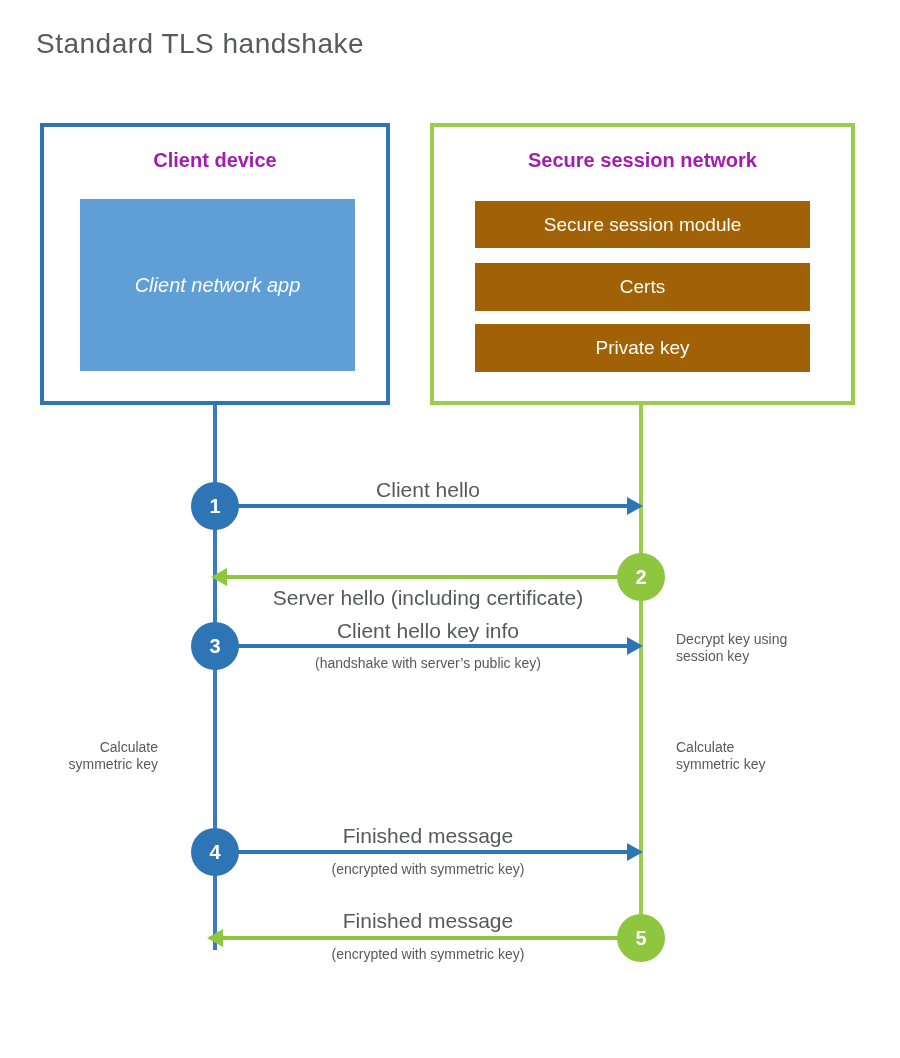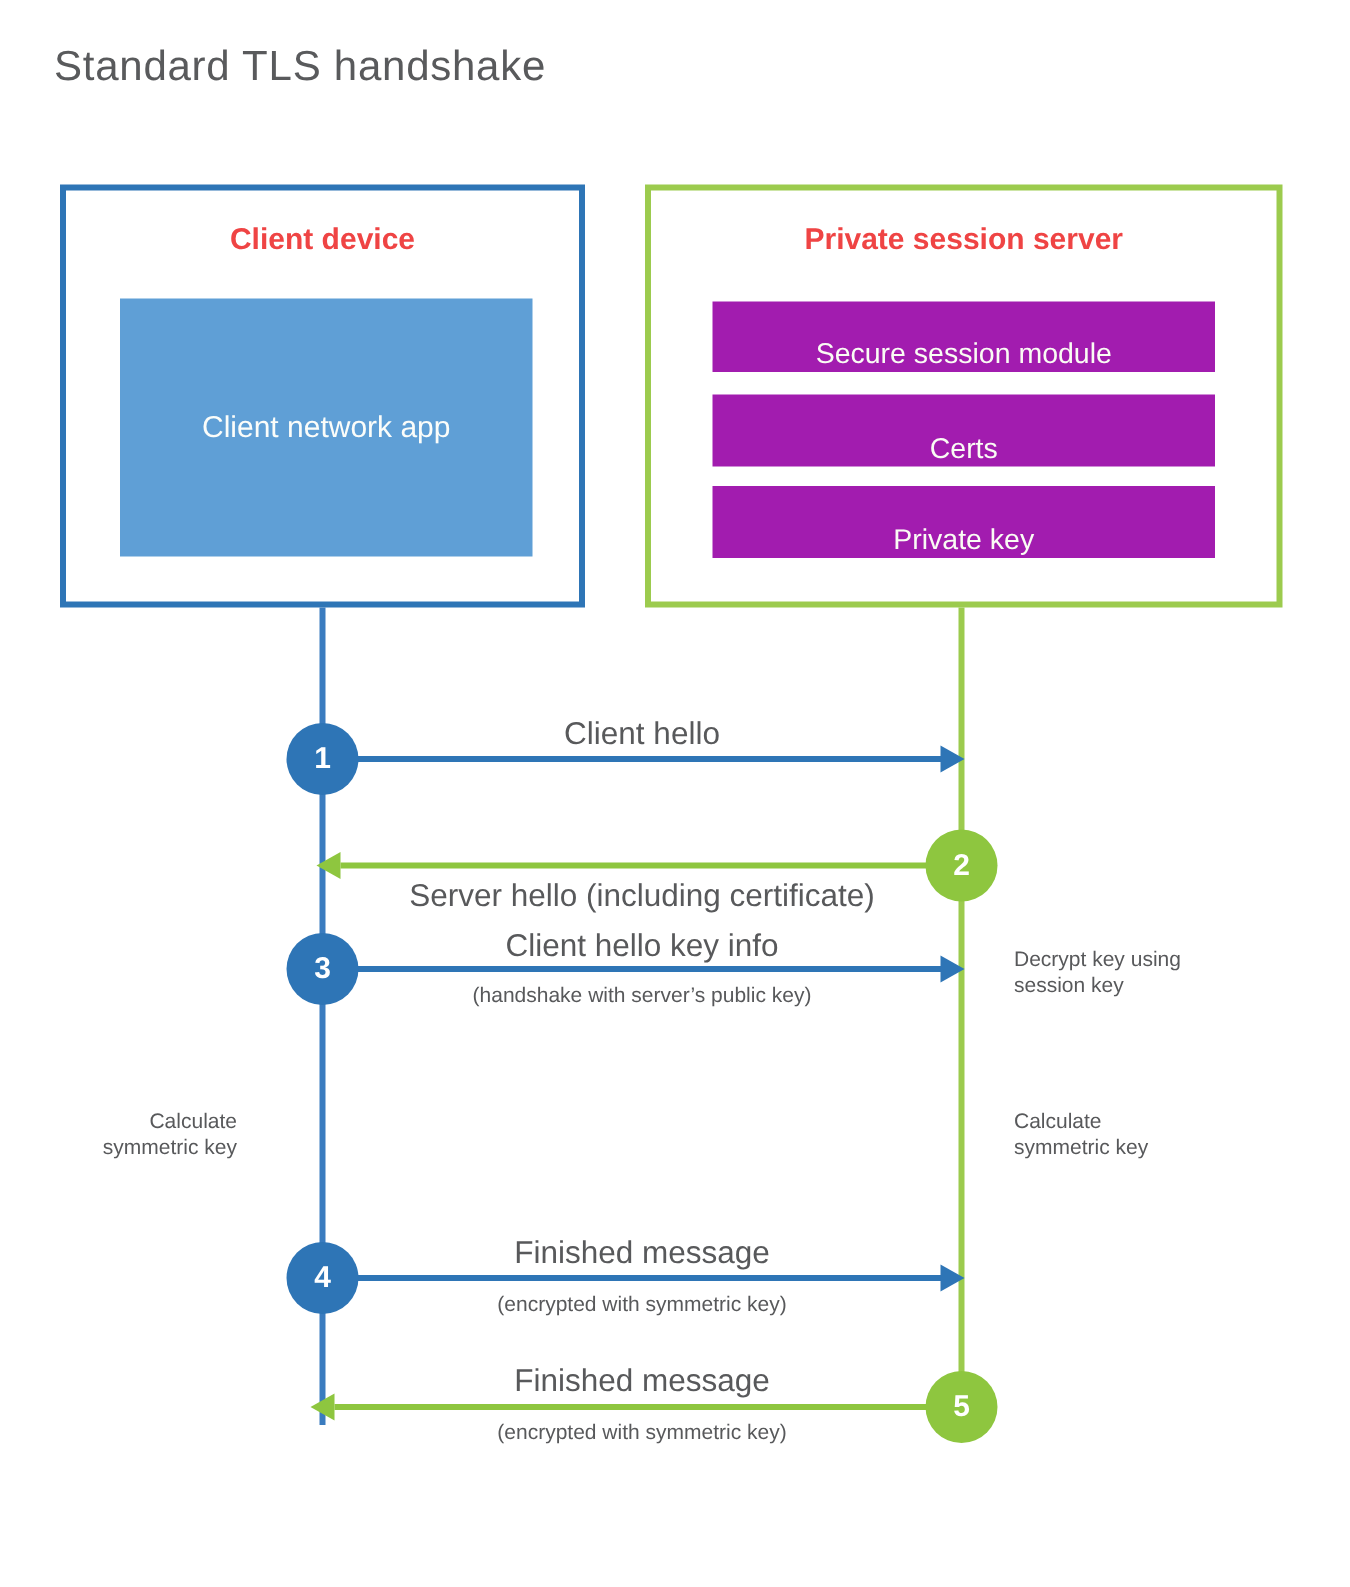--- a/index.html
+++ b/index.html
@@ -11,34 +11,34 @@
   
   .page-title{
     left:36px;top:28px;font-size:28px;font-weight:300;color:#595a5c;
     letter-spacing:0.5px;
   }
   
   .actor-box{box-sizing:border-box;background:#ffffff;}
   .client-box{left:40px;top:123px;width:350px;height:282px;border:4px solid #2e75b6;}
   .server-box{left:430px;top:123px;width:425px;height:282px;border:4px solid #9ccb4e;}
   .actor-title{
-    font-size:20px;font-weight:700;color:#ef4444;text-align:center;
+    font-size:20px;font-weight:700;color:#a21caf;text-align:center;
   }
   .client-title{left:40px;top:149px;width:350px;}
   .server-title{left:430px;top:149px;width:425px;}
   
   .app-rect{
     left:80px;top:199px;width:275px;height:172px;background:#5f9fd6;
     display:flex;align-items:center;justify-content:center;text-align:center;
-    color:#fbfdfa;font-size:20px;line-height:28px;padding:0 40px;box-sizing:border-box;
+    color:#fbfdfa;font-size:20px;line-height:28px;padding:0 40px;box-sizing:border-box;font-style:italic;
   }
   
   .module-bar{
-    left:475px;width:335px;height:48px;background:#a21caf;
-    display:flex;align-items:flex-end;justify-content:center;
+    left:475px;width:335px;height:48px;background:#a16207;
+    display:flex;align-items:center;justify-content:center;
     color:#fafcf4;font-size:19px;
   }
   .bar-0{top:201px;height:47px;}
   .bar-1{top:263px;}
   .bar-2{top:324px;}
   
   .lifeline{width:4px;}
   .lifeline-client{left:213px;top:405px;height:545px;background:#3a7cbf;}
   .lifeline-server{left:639px;top:405px;height:535px;background:#9ccb4e;}
   
@@ -81,21 +81,21 @@
 
   <div class="abs page-title">Standard TLS handshake</div>
 
   <div class="abs actor-box client-box"></div>
   <div class="abs actor-title client-title">Client device</div>
   <div class="abs app-rect">
     <span>Client network app</span>
   </div>
 
   <div class="abs actor-box server-box"></div>
-  <div class="abs actor-title server-title">Private session server</div>
+  <div class="abs actor-title server-title">Secure session network</div>
   <div class="abs module-bar bar-0">
     <span>Secure session module</span>
   </div>
   <div class="abs module-bar bar-1">
     <span>Certs</span>
   </div>
   <div class="abs module-bar bar-2">
     <span>Private key</span>
   </div>
 

